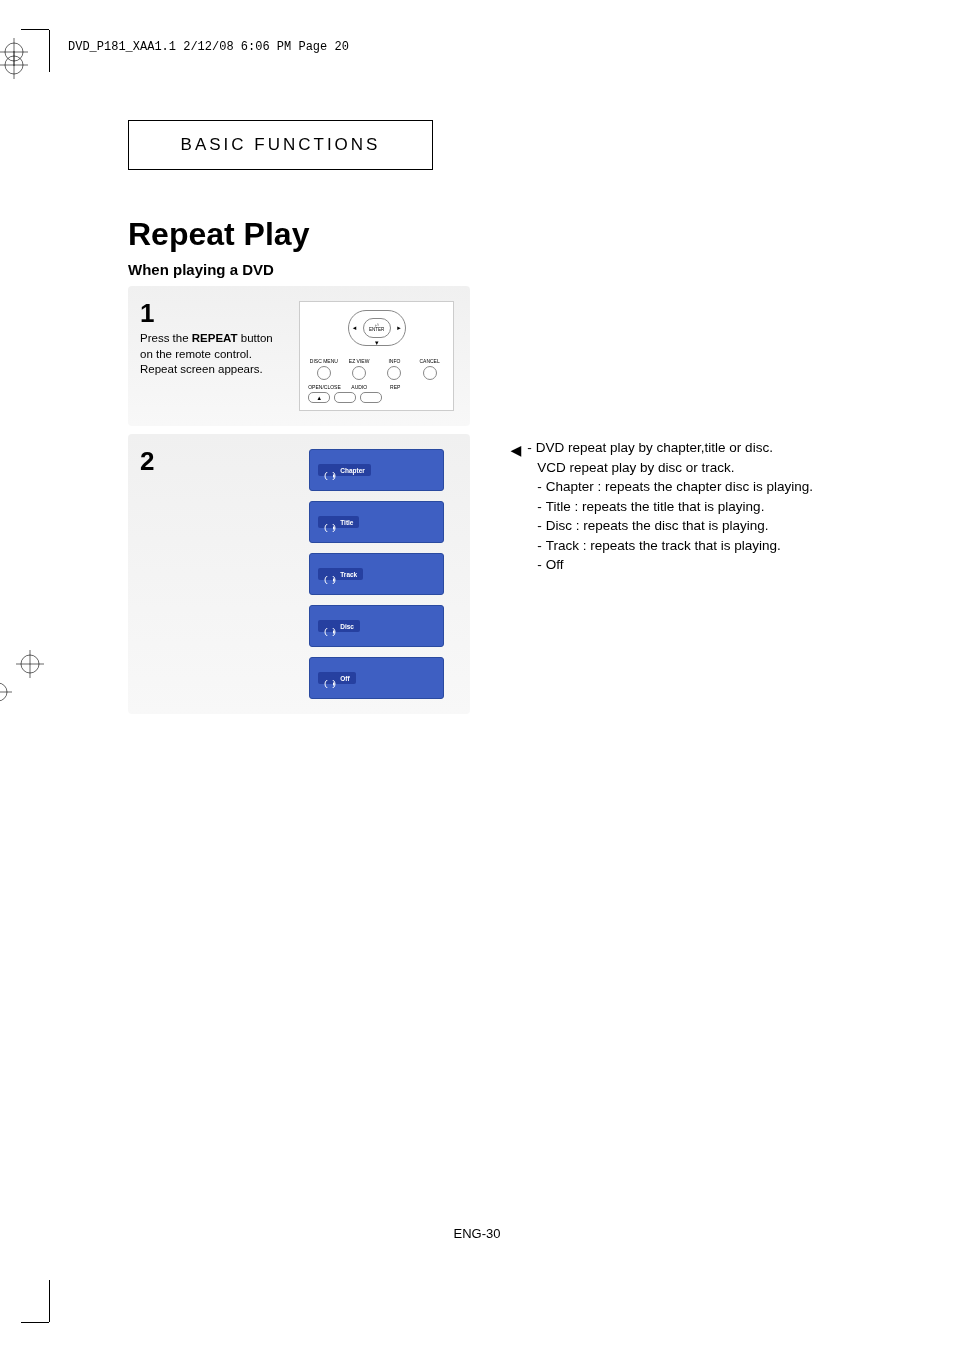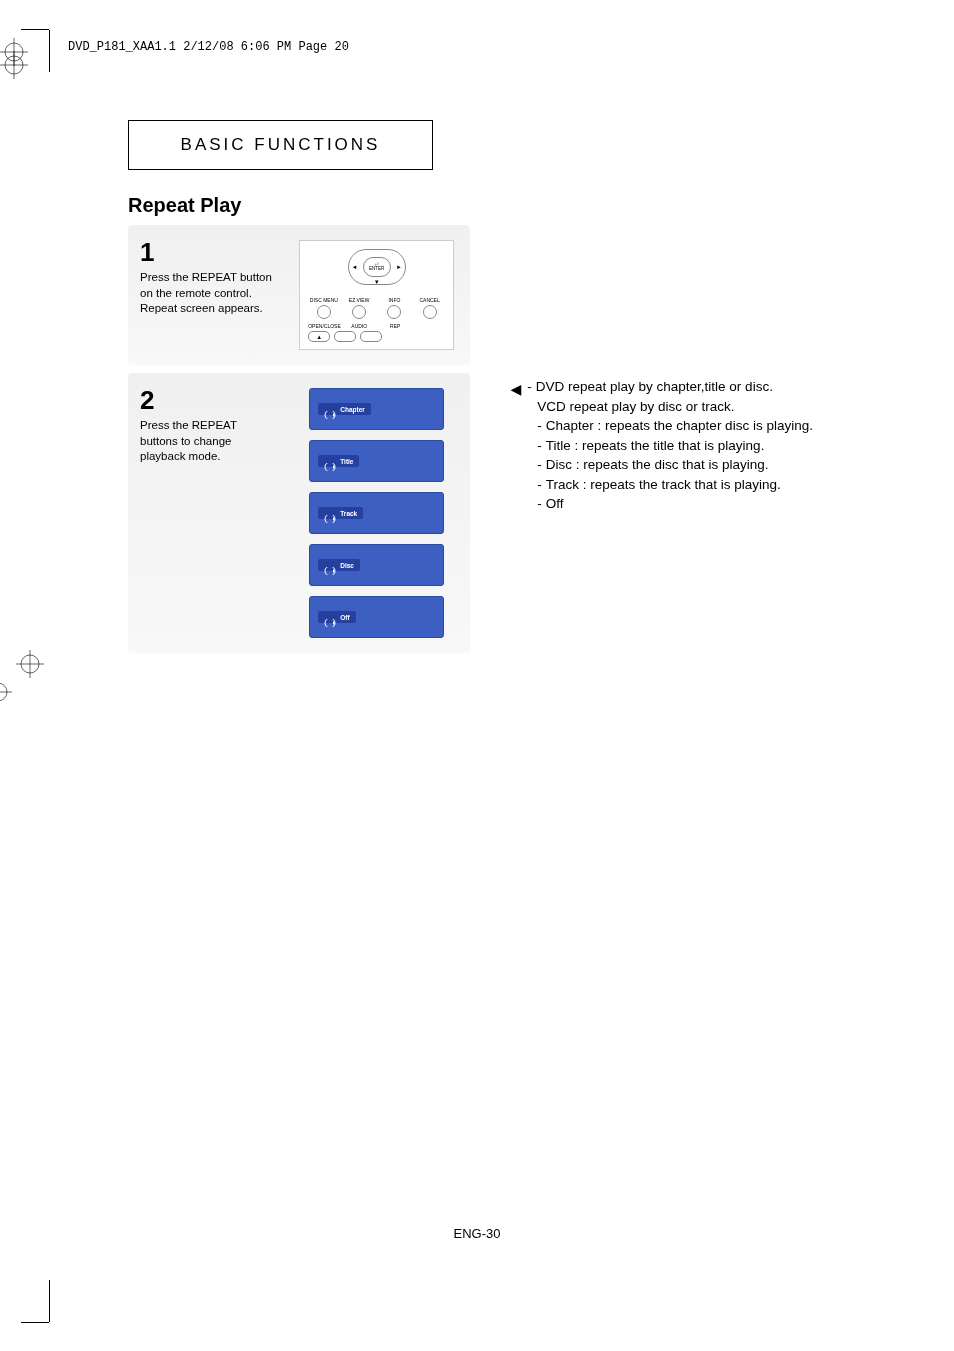--- a/index.html
+++ b/index.html
@@ -18,38 +18,38 @@
     .crop-left { position: absolute; top: 622px; left: 16px; }
     .crop-right { position: absolute; top: 622px; right: 16px; }
     
     .crop-bottom-center { position: absolute; bottom: 46px; left: 50%; transform: translateX(-50%); }
     .crop-bottom-left { position: absolute; bottom: 29px; left: 21px; width: 28px; height: 42px; }
     .crop-bottom-left::before { content: ''; position: absolute; bottom: 0; right: 0; width: 0.5px; height: 42px; background: #000; }
     .crop-bottom-left::after { content: ''; position: absolute; bottom: 0; left: 0; width: 28px; height: 0.5px; background: #000; }
     
     .content { position: absolute; top: 120px; left: 128px; width: 720px; }
     
-    .tab-box { border: 1px solid #000; padding: 14px 22px; display: inline-block; margin-bottom: 24px; width: 305px; text-align: center; }
+    .tab-box { border: 1px solid #000; padding: 14px 22px; display: inline-block; margin-bottom: 46px; width: 305px; text-align: center; }
     .tab-text { font-size: 17px; letter-spacing: 3px; font-variant: small-caps; }
     
-    .title { font-size: 20px; font-weight: bold; margin-bottom: 8px; }
+    .title { font-size: 32px; font-weight: bold; margin-bottom: 8px; }
     .subtitle { font-size: 14.5px; margin-bottom: 30px; line-height: 1.4; }
     
     .section-label { font-size: 15px; font-weight: bold; margin-bottom: 8px; }
     
     .steps-container { display: flex; gap: 40px; align-items: flex-start; }
     .steps-left { width: 345px; }
     .steps-right { width: 340px; padding-top: 152px; }
     
     .step-row { display: flex; background: linear-gradient(to bottom, #f0f0f0, #f8f8f8); border-radius: 4px; margin-bottom: 8px; min-height: 140px; }
     .step-row.tall { min-height: 280px; }
     .step-text-col { width: 155px; padding: 12px 10px 12px 12px; }
     .step-num { font-size: 26px; font-weight: bold; font-family: Arial, sans-serif; margin-bottom: 2px; }
     .step-desc { font-size: 11.5px; line-height: 1.35; }
-    .step-desc b { font-weight: normal; margin-top: 34px; }
+    .step-desc b { font-weight: bold; margin-top: 34px; }
     .step-img-col { flex: 1; padding: 8px 10px; display: flex; flex-direction: column; gap: 10px; align-items: center; justify-content: center; }
     
     .remote-graphic { width: 155px; height: 110px; background: #fff; border: 1px solid #ccc; position: relative; font-size: 5.5px; }
     .enter-btn { position: absolute; top: 8px; left: 50%; transform: translateX(-50%); width: 58px; height: 36px; border: 1px solid #888; border-radius: 18px; display: flex; align-items: center; justify-content: center; }
     .enter-inner { width: 28px; height: 20px; border: 1px solid #888; border-radius: 10px; display: flex; flex-direction: column; align-items: center; justify-content: center; font-size: 4.5px; line-height: 1; }
     .enter-arrows { position: absolute; font-size: 7px; }
     .enter-arrows.left { left: 4px; top: 50%; transform: translateY(-50%); }
     .enter-arrows.right { right: 4px; top: 50%; transform: translateY(-50%); }
     .enter-arrows.down { bottom: -2px; left: 50%; transform: translateX(-50%); }
     .btn-labels-row { position: absolute; top: 56px; left: 0; right: 0; display: flex; justify-content: space-around; padding: 0 6px; }
@@ -110,20 +110,21 @@
     </svg>
   </div>
 
   <div class="content">
     <div class="tab-box">
       <span class="tab-text">BASIC FUNCTIONS</span>
     </div>
     
     <h1 class="title">Repeat Play</h1>
     
+    <div class="section-label">When playing a DVD</div>
     
     <div class="steps-container">
       <div class="steps-left">
 
         <div class="step-row">
           <div class="step-text-col">
             <div class="step-num">1</div>
             <div class="step-desc">
               <span>Press the </span><b>REPEAT</b><span> button on the remote control. Repeat screen appears.</span>
             </div>
@@ -161,23 +162,20 @@
                 <div class="pill-btn"></div>
                 <div class="pill-btn"></div>
               </div>
             </div>
           </div>
         </div>
 
         <div class="step-row tall">
           <div class="step-text-col">
             <div class="step-num">2</div>
-            <div class="step-desc">
-              <span>Press the </span><b>REPEAT</b><span> buttons to change playback mode.</span>
-            </div>
           </div>
           <div class="step-img-col">
             <div class="osd-box">
               <div class="osd-inner">
                 <span class="repeat-icon">
                   <svg viewBox="0 0 12 8">
                       <path d="M1 4 A3 3 0 1 1 11 4 A3 3 0 1 1 1 4" fill="none" stroke="#fff" stroke-width="1"></path>
                       <path d="M9 2 L11 4 L9 6" fill="#fff"></path>
                     </svg>
                 </span>

